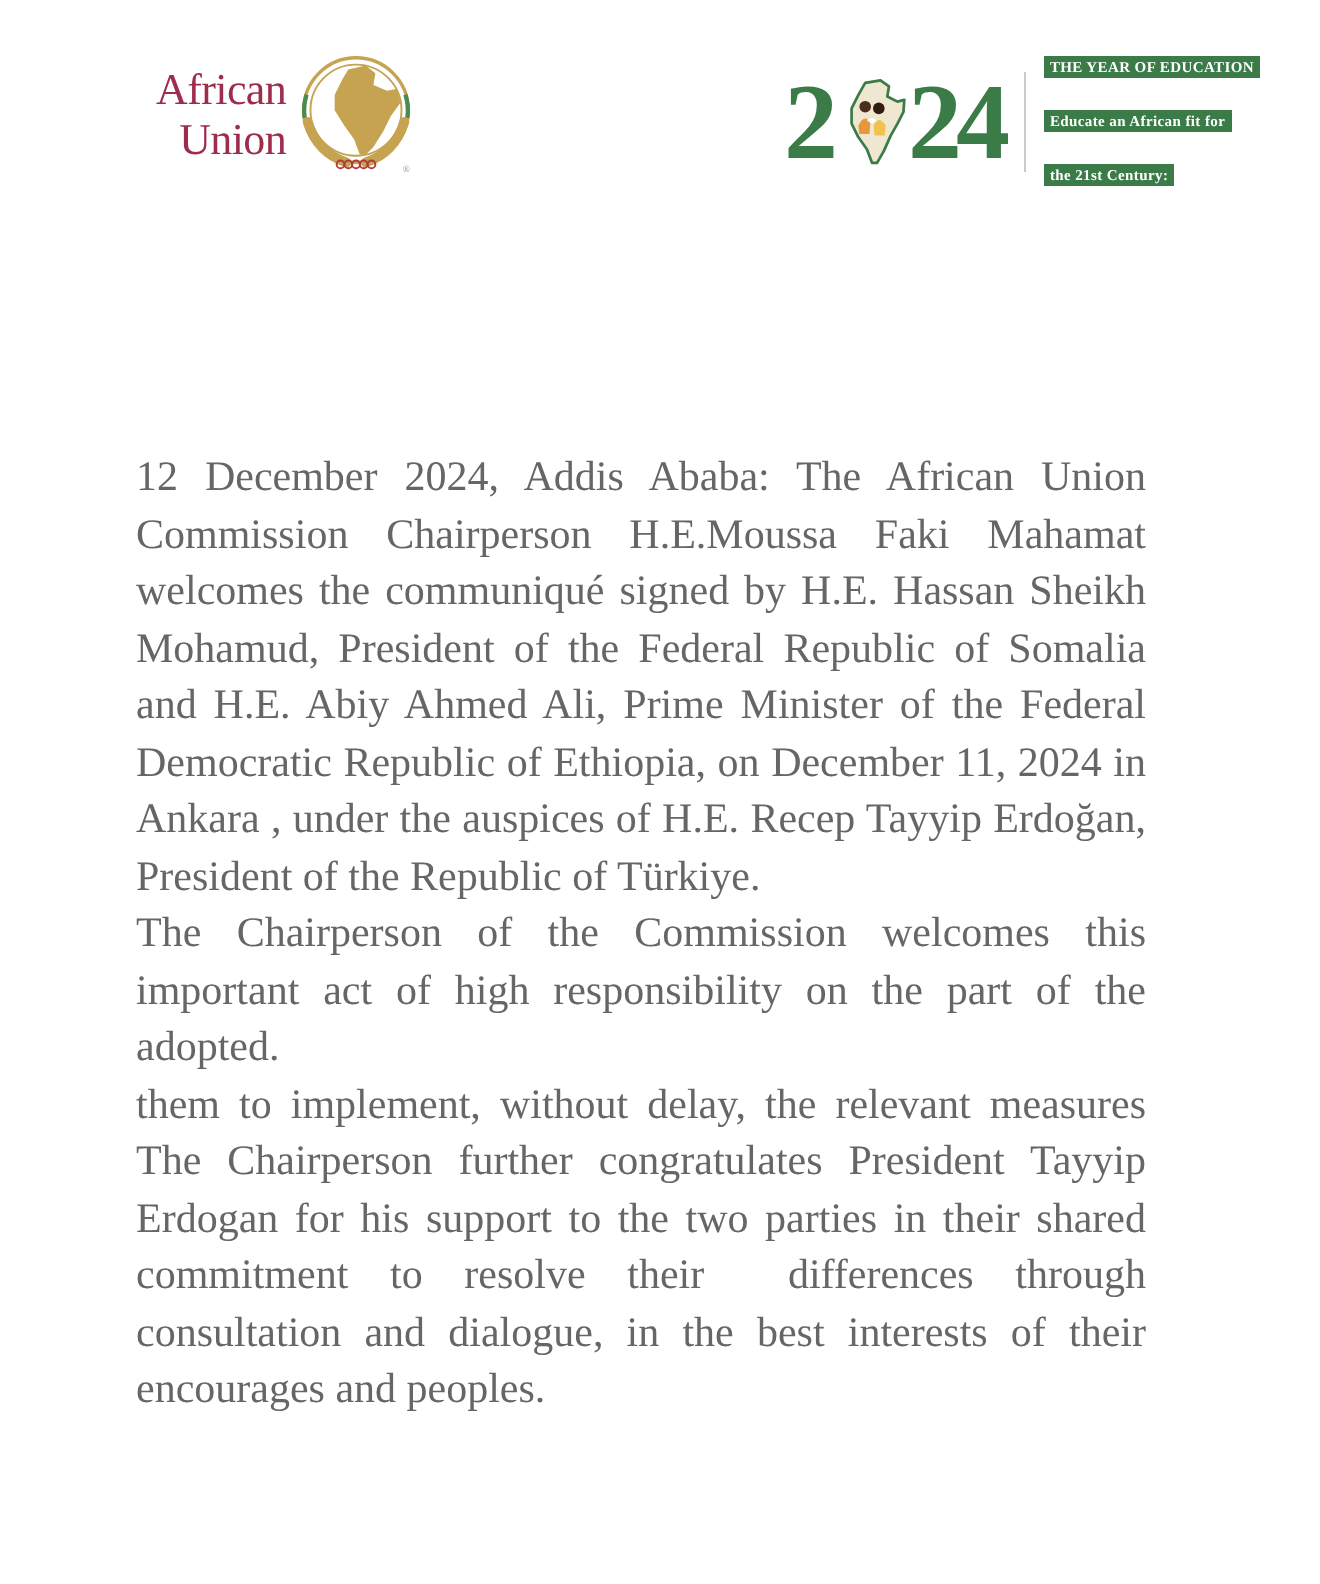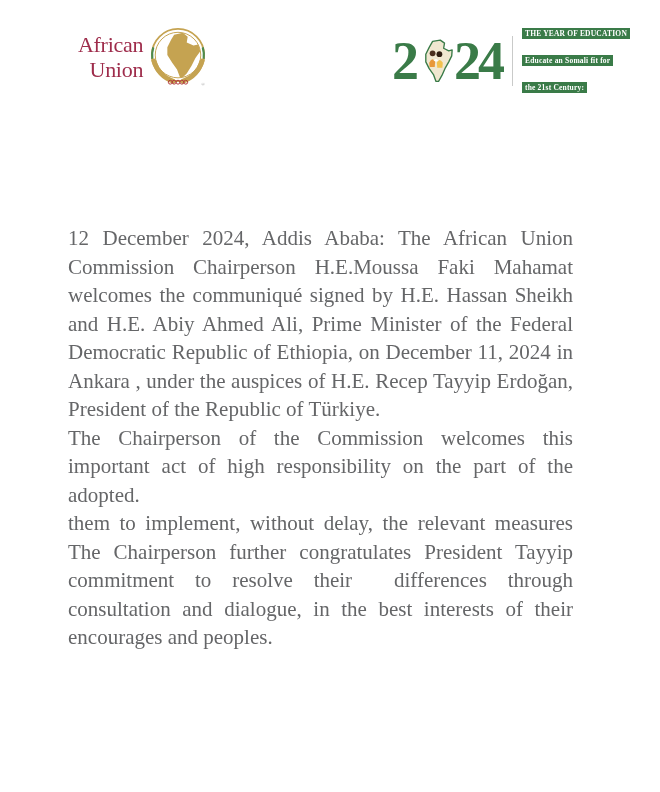--- a/index.html
+++ b/index.html
@@ -156,44 +156,46 @@
         <circle cx="16" cy="17" r="3.4" fill="#4a2e1e"></circle>
         <circle cx="24" cy="18" r="3.4" fill="#2f1d12"></circle>
         <path d="M12 28 Q16 20.5 19 27 L18.5 33 L12.5 33 Z" fill="#e8973a"></path>
         <path d="M21 28 Q24 21.5 28 28 L27.5 34 L21.5 34 Z" fill="#f2c14e"></path>
         <path d="M17 25 L20 23.5 L23 25 L20 27 Z" fill="#ffffff"></path>
       </svg>
       <span class="year-digit">24</span>
       <div class="year-sep"></div>
       <div class="year-taglines">
         <span class="tag-chip">THE YEAR OF EDUCATION</span>
-        <span class="tag-chip">Educate an Somali fit for</span>
+        <span class="tag-chip">Educate an African fit for</span>
         <span class="tag-chip">the 21st Century:</span>
       </div>
     </div>
   </div>
 
 
   <div class="body-text">
     <div class="para">
       <div class="jline">12 December 2024, Addis Ababa: The African Union</div>
       <div class="jline">Commission Chairperson H.E.Moussa Faki Mahamat</div>
       <div class="jline">welcomes the communiqué signed by H.E. Hassan Sheikh</div>
+      <div class="jline">Mohamud, President of the Federal Republic of Somalia</div>
       <div class="jline">and H.E. Abiy Ahmed Ali, Prime Minister of the Federal</div>
       <div class="jline">Democratic Republic of Ethiopia, on December 11, 2024 in</div>
       <div class="jline">Ankara , under the auspices of H.E. Recep Tayyip Erdoğan,</div>
       <div class="jline last-line">President of the Republic of Türkiye.</div>
     </div>
     <div class="para">
       <div class="jline">The Chairperson of the Commission welcomes this</div>
       <div class="jline">important act of high responsibility on the part of the</div>
       <div class="jline last-line">adopted.</div>
       <div class="jline">them to implement, without delay, the relevant measures</div>
     </div>
     <div class="para">
       <div class="jline">The Chairperson further congratulates President Tayyip</div>
+      <div class="jline">Erdogan for his support to the two parties in their shared</div>
       <div class="jline">commitment to resolve their  differences through</div>
       <div class="jline">consultation and dialogue, in the best interests of their</div>
       <div class="jline last-line">encourages and peoples.</div>
     </div>
   </div>
 
 </div>
 
 </body></html>

